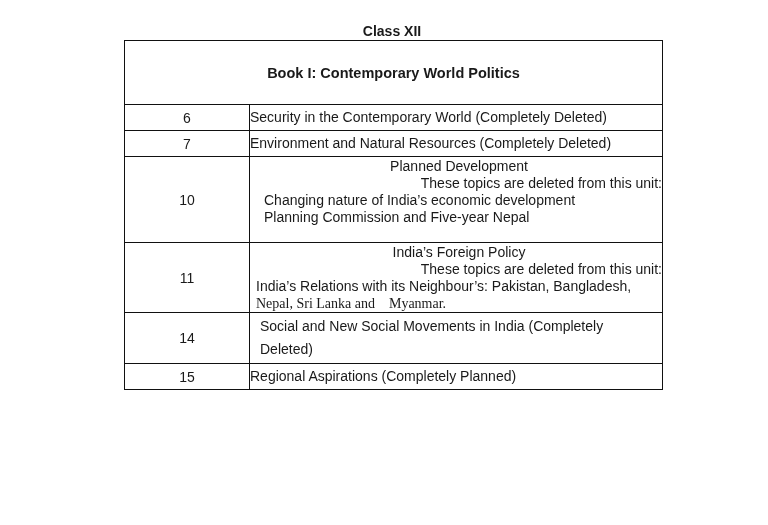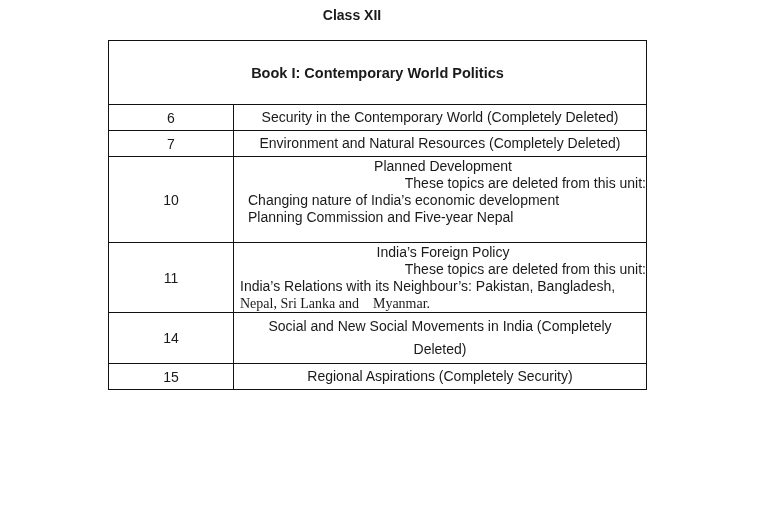--- a/index.html
+++ b/index.html
@@ -12,29 +12,30 @@
       height: 525px;
       position: relative;
       font-family: "Liberation Sans", sans-serif;
       color: #1a1a1a;
       overflow: hidden;
     }
     .title {
       position: absolute;
       left: 0;
       width: 704px;
-      top: 6px;
+      top: 22px;
       text-align: center;
       font-weight: bold;
       font-size: 14px;
       line-height: 18px;
+      padding-left: 40px;
     }
     .tbl {
       position: absolute;
-      left: 108px;
+      left: 124px;
       top: 40px;
       width: 539px;
       border-collapse: collapse;
       table-layout: fixed;
       font-size: 14px;
     }
     .tbl td {
       border: 1.5px solid #111;
       padding: 0;
       vertical-align: middle;
@@ -47,21 +48,20 @@
     }
     .head-row td {
       text-align: center;
       font-weight: bold;
       font-size: 14px;
     }
     .unit {
       text-align: center;
     }
     .topic {
-      text-align: center;
       line-height: 17px;
     }
     .complex {
       text-align: left;
       line-height: 17px;
       padding-left: 6px !important;
       vertical-align: top !important;
       padding-top: 1px !important;
     }
     .complex .chapter {
@@ -124,16 +124,16 @@
         <span class="plain">India’s Relations with its Neighbour’s: Pakistan, Bangladesh,</span>
         <span class="plain" style="white-space:pre;font-family:Liberation Serif, serif;">Nepal, Sri Lanka and    Myanmar.</span>
       </td>
     </tr>
     <tr style="height:51px;">
       <td class="unit">14</td>
       <td class="topic wrap2">Social and New Social Movements in India (Completely Deleted)</td>
     </tr>
     <tr style="height:26px;">
       <td class="unit">15</td>
-      <td class="topic">Regional Aspirations (Completely Security)</td>
+      <td class="topic">Regional Aspirations (Completely Planned)</td>
     </tr>
   </tbody>
 </table>
 
 </body></html>

